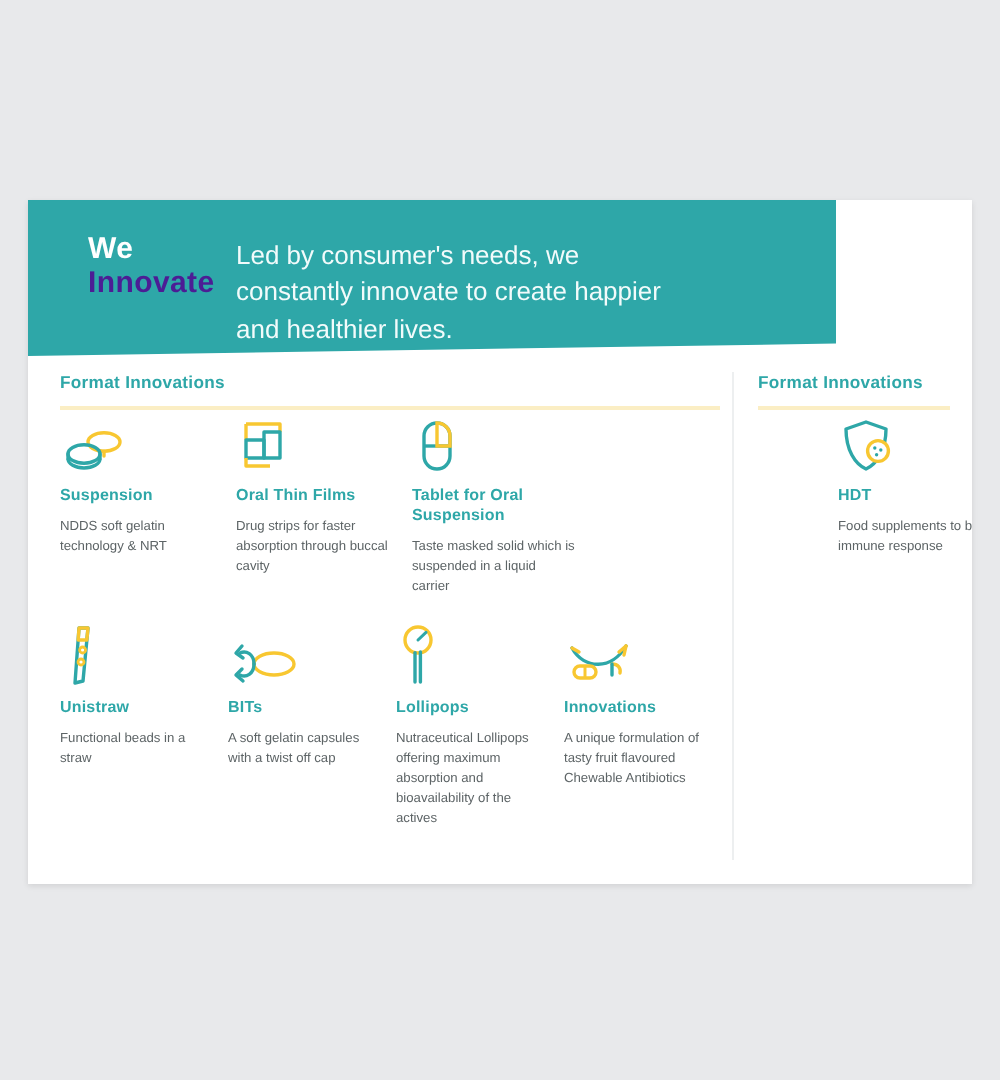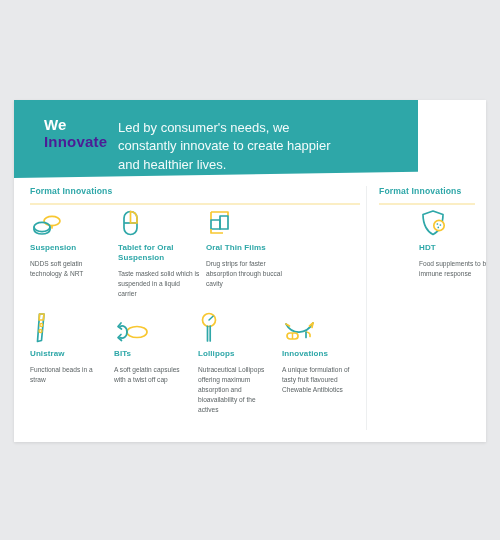--- a/index.html
+++ b/index.html
@@ -202,42 +202,42 @@
               <path d="M4 17.4 A8 4.6 0 0 0 20 17.4" fill="none" stroke="#2ea7a8" stroke-width="1.7"></path>
             </svg>
           </div>
           <div class="item-title">Suspension</div>
           <div class="item-desc">NDDS soft gelatin technology &amp; NRT</div>
         </div>
 
 
         <div class="cell">
           <div class="icon-box">
-            <svg width="24" height="30" viewBox="0 0 24 30">
-              <rect x="6" y="3.5" width="13" height="23" rx="6.5" fill="none" stroke="#2ea7a8" stroke-width="1.7"></rect>
-              <path d="M6 15 L19 15" fill="none" stroke="#2ea7a8" stroke-width="1.7"></path>
-              <path d="M12.5 3.5 C16.1 3.5 19 6.4 19 10 L19 15 L12.5 15 Z" fill="none" stroke="#f8c731" stroke-width="1.7"></path>
-            </svg>
-          </div>
-          <div class="item-title">Tablet for Oral Suspension</div>
-          <div class="item-desc">Taste masked solid which is suspended in a liquid carrier</div>
-        </div>
-
-        <div class="cell">
-          <div class="icon-box">
             <svg width="28" height="30" viewBox="0 0 28 30">
               <path d="M5 4 L22 4 L22 8" fill="none" stroke="#f8c731" stroke-width="1.7" stroke-linejoin="round"></path>
               <path d="M14 8 L22 8 L22 21 L14 21 Z" fill="none" stroke="#2ea7a8" stroke-width="1.7" stroke-linejoin="round"></path>
               <path d="M5 4 L5 12" fill="none" stroke="#f8c731" stroke-width="1.7"></path>
               <rect x="5" y="12" width="9" height="9" fill="none" stroke="#2ea7a8" stroke-width="1.7" stroke-linejoin="round"></rect>
               <path d="M5 21 L5 25 L17 25" fill="none" stroke="#f8c731" stroke-width="1.7" stroke-linejoin="round"></path>
             </svg>
           </div>
           <div class="item-title">Oral Thin Films</div>
           <div class="item-desc">Drug strips for faster absorption through buccal cavity</div>
+        </div>
+
+        <div class="cell">
+          <div class="icon-box">
+            <svg width="24" height="30" viewBox="0 0 24 30">
+              <rect x="6" y="3.5" width="13" height="23" rx="6.5" fill="none" stroke="#2ea7a8" stroke-width="1.7"></rect>
+              <path d="M6 15 L19 15" fill="none" stroke="#2ea7a8" stroke-width="1.7"></path>
+              <path d="M12.5 3.5 C16.1 3.5 19 6.4 19 10 L19 15 L12.5 15 Z" fill="none" stroke="#f8c731" stroke-width="1.7"></path>
+            </svg>
+          </div>
+          <div class="item-title">Tablet for Oral Suspension</div>
+          <div class="item-desc">Taste masked solid which is suspended in a liquid carrier</div>
         </div>
 
       </div>
 
       <div class="row second">
 
         <div class="cell">
           <div class="icon-box">
             <svg width="22" height="32" viewBox="0 0 22 32">
               <path d="M9.5 2 L14 2 L11.5 28.5 L7.5 29.5 Z" fill="none" stroke="#2ea7a8" stroke-width="1.7" stroke-linejoin="round"></path>

